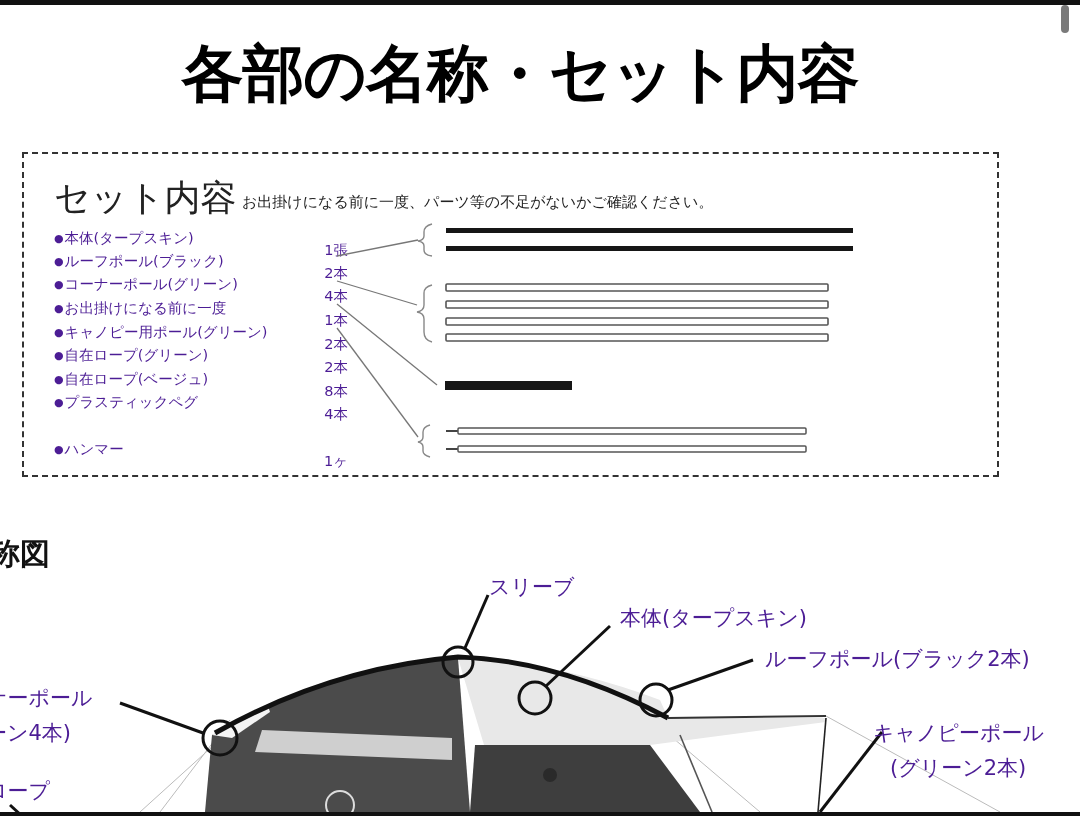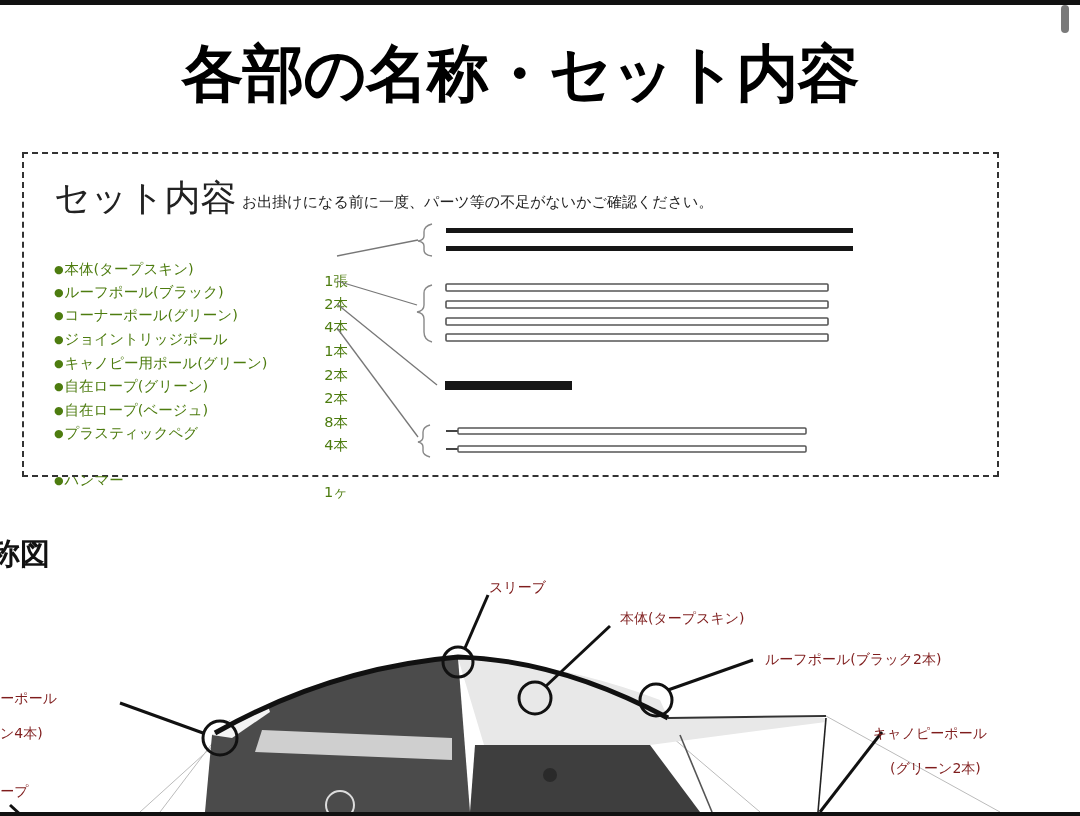--- a/index.html
+++ b/index.html
@@ -18,29 +18,29 @@
     line-height:80px;
   }
 
   .set-box {
     position:absolute; left:22px; top:152px; width:977px; height:325px;
     border:2px dashed #333; box-sizing:border-box;
   }
   .set-heading { position:absolute; left:30px; top:26px; font-size:36px; color:#222; line-height:36px; }
   .set-note { position:absolute; left:218px; top:38px; font-size:15px; color:#222; line-height:20px; }
 
-  .item-row { position:absolute; left:30px; height:23px; width:290px; font-size:14.5px; color:#4d7c0f; line-height:23px;margin-top:34px; }
+  .item-row { position:absolute; left:30px; height:23px; width:290px; font-size:14.5px; color:#4c1d95; line-height:28px; }
   .item-row .bullet { display:inline-block; font-size:11px; margin-right:1px; vertical-align:1px; }
   .item-row .qty { position:absolute; right:-4px; top:12px; text-align:right; }
 
   .diagram-svg { position:absolute; left:0; top:0; }
 
   .section-title { position:absolute; left:-10px; top:534px; font-size:30px; font-weight:bold; color:#111; line-height:40px; }
 
-  .callout { position:absolute; font-size:14px; color:#7f1d1d; line-height:30px; white-space:nowrap; }
+  .callout { position:absolute; font-size:21px; color:#4c1d95; line-height:30px; white-space:nowrap; }
 </style>
 </head>
 <body>
 
 <div class="topbar"></div>
 <div class="scroll-thumb"></div>
 
 <div class="page-title">各部の名称・セット内容</div>
 
 <div class="set-box">
@@ -53,21 +53,21 @@
   </div>
   <div class="item-row" style="top:93px">
     <span class="bullet">●</span><span>ルーフポール(ブラック)</span>
     <span class="qty">2本</span>
   </div>
   <div class="item-row" style="top:116px">
     <span class="bullet">●</span><span>コーナーポール(グリーン)</span>
     <span class="qty">4本</span>
   </div>
   <div class="item-row" style="top:140px">
-    <span class="bullet">●</span><span>ジョイントリッジポール</span>
+    <span class="bullet">●</span><span>お出掛けになる前に一度</span>
     <span class="qty">1本</span>
   </div>
   <div class="item-row" style="top:164px">
     <span class="bullet">●</span><span>キャノピー用ポール(グリーン)</span>
     <span class="qty">2本</span>
   </div>
   <div class="item-row" style="top:187px">
     <span class="bullet">●</span><span>自在ロープ(グリーン)</span>
     <span class="qty">2本</span>
   </div>

